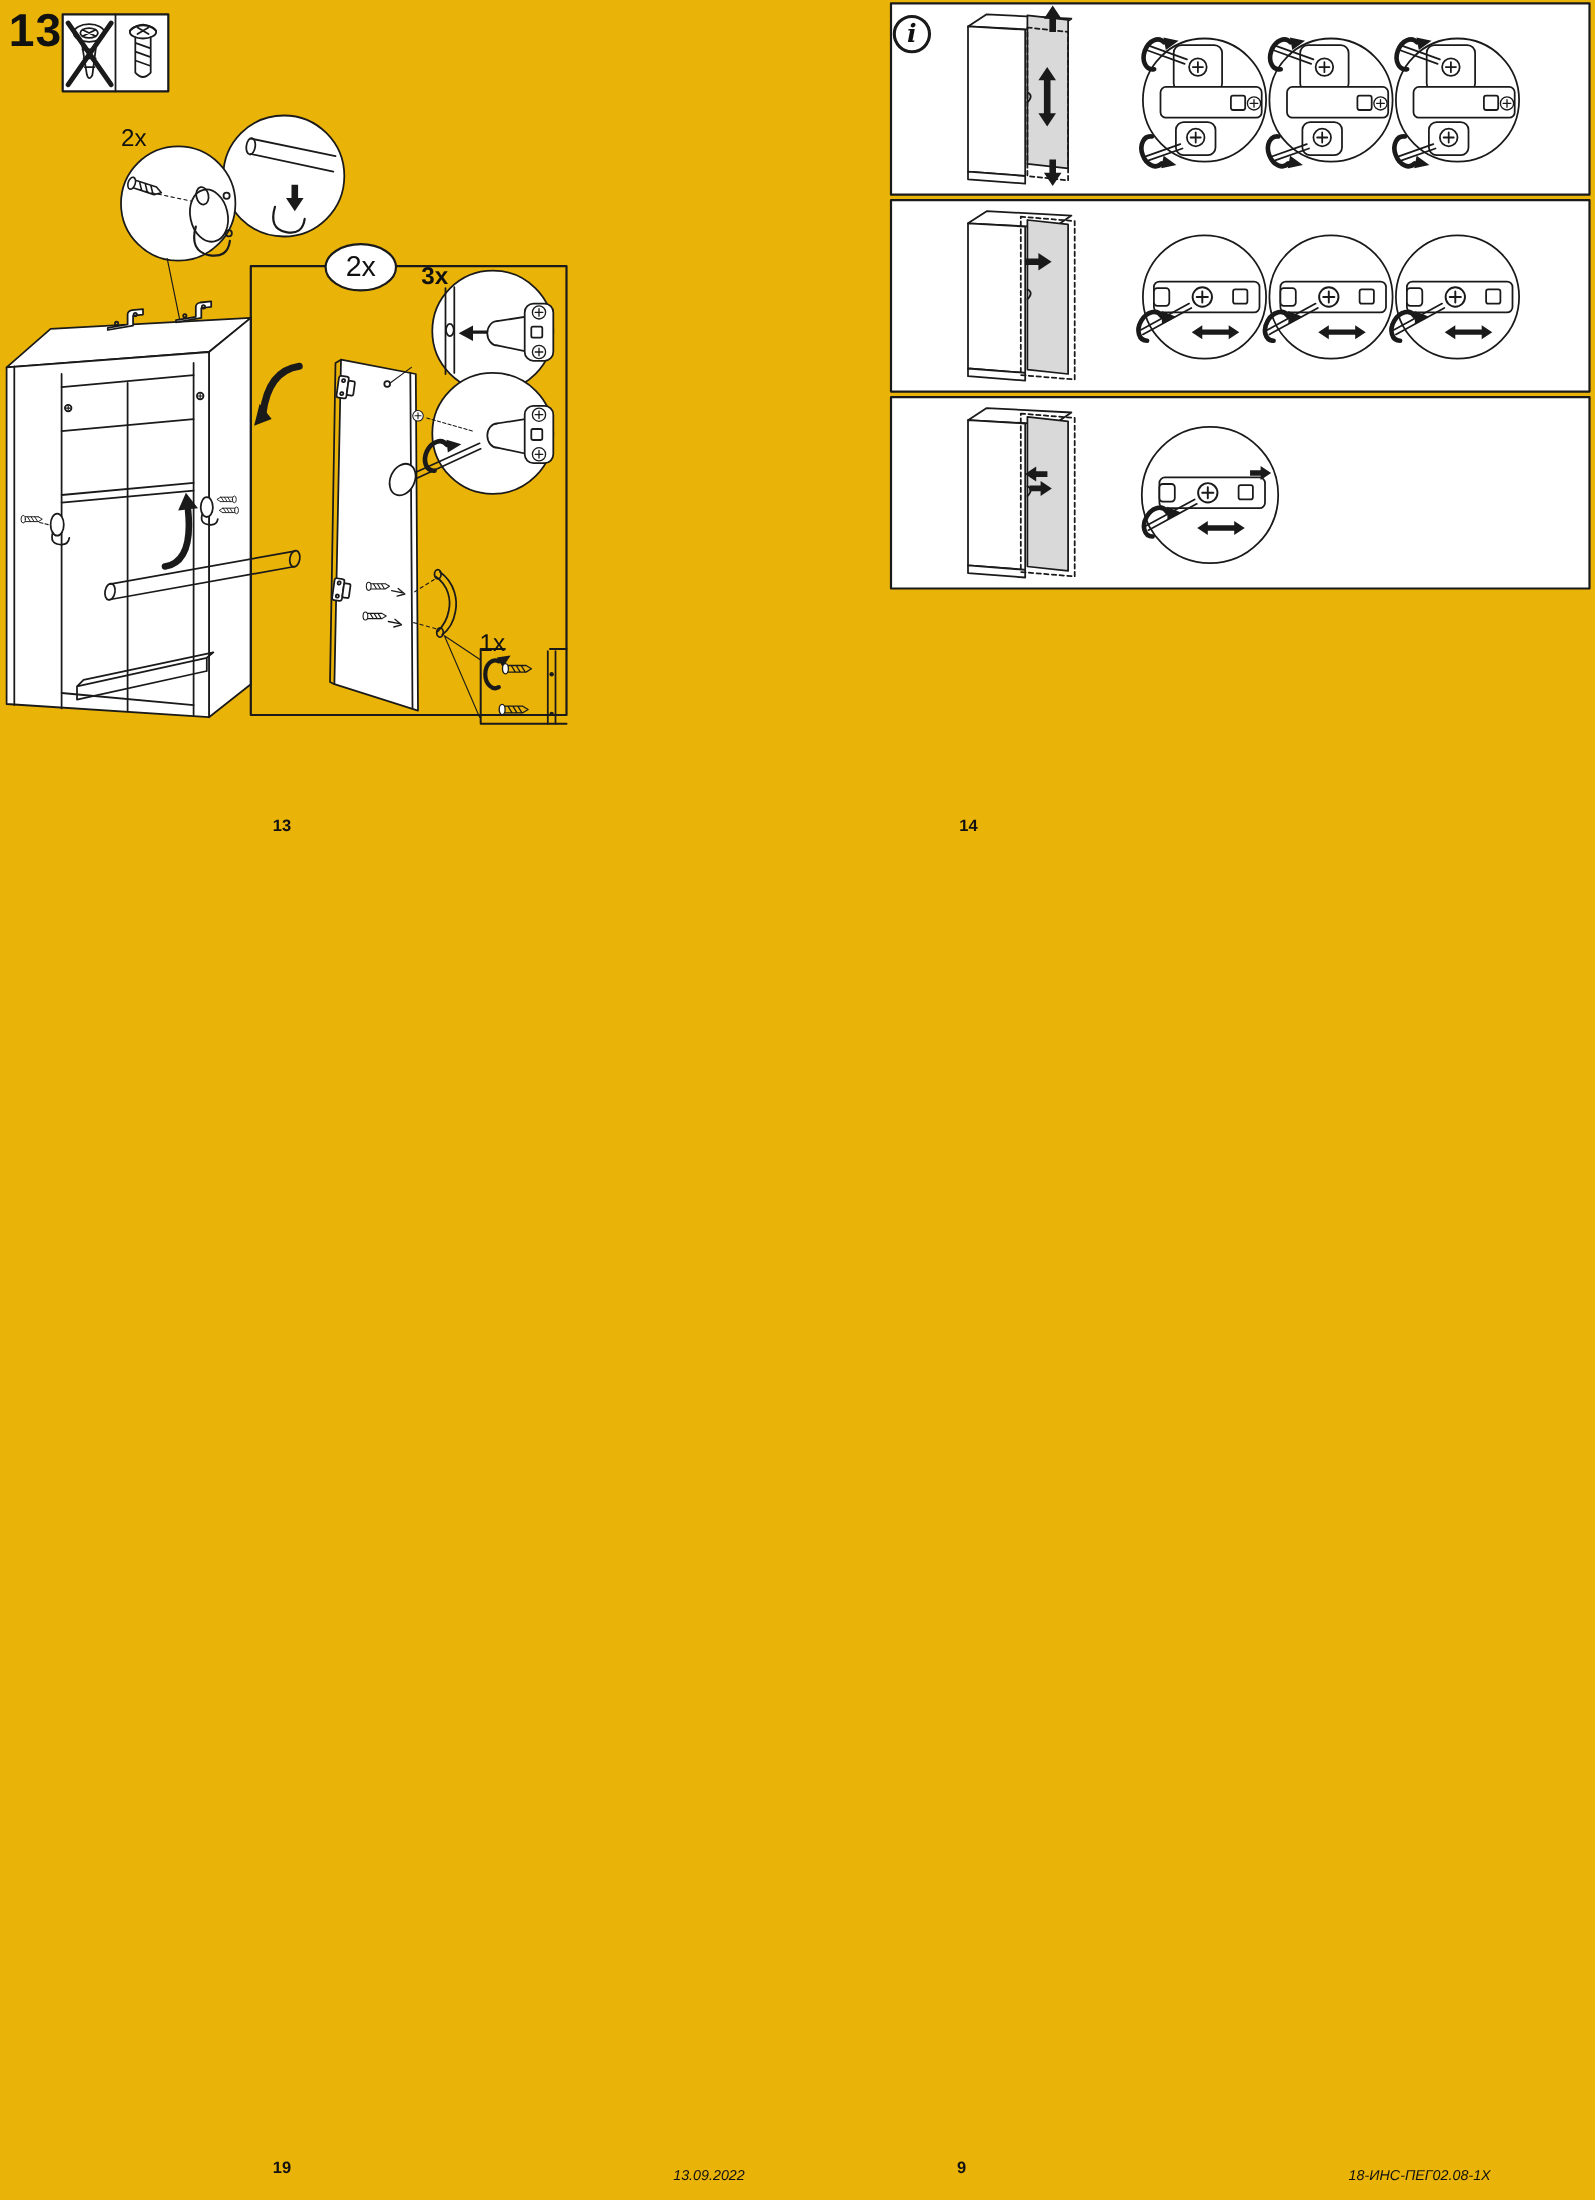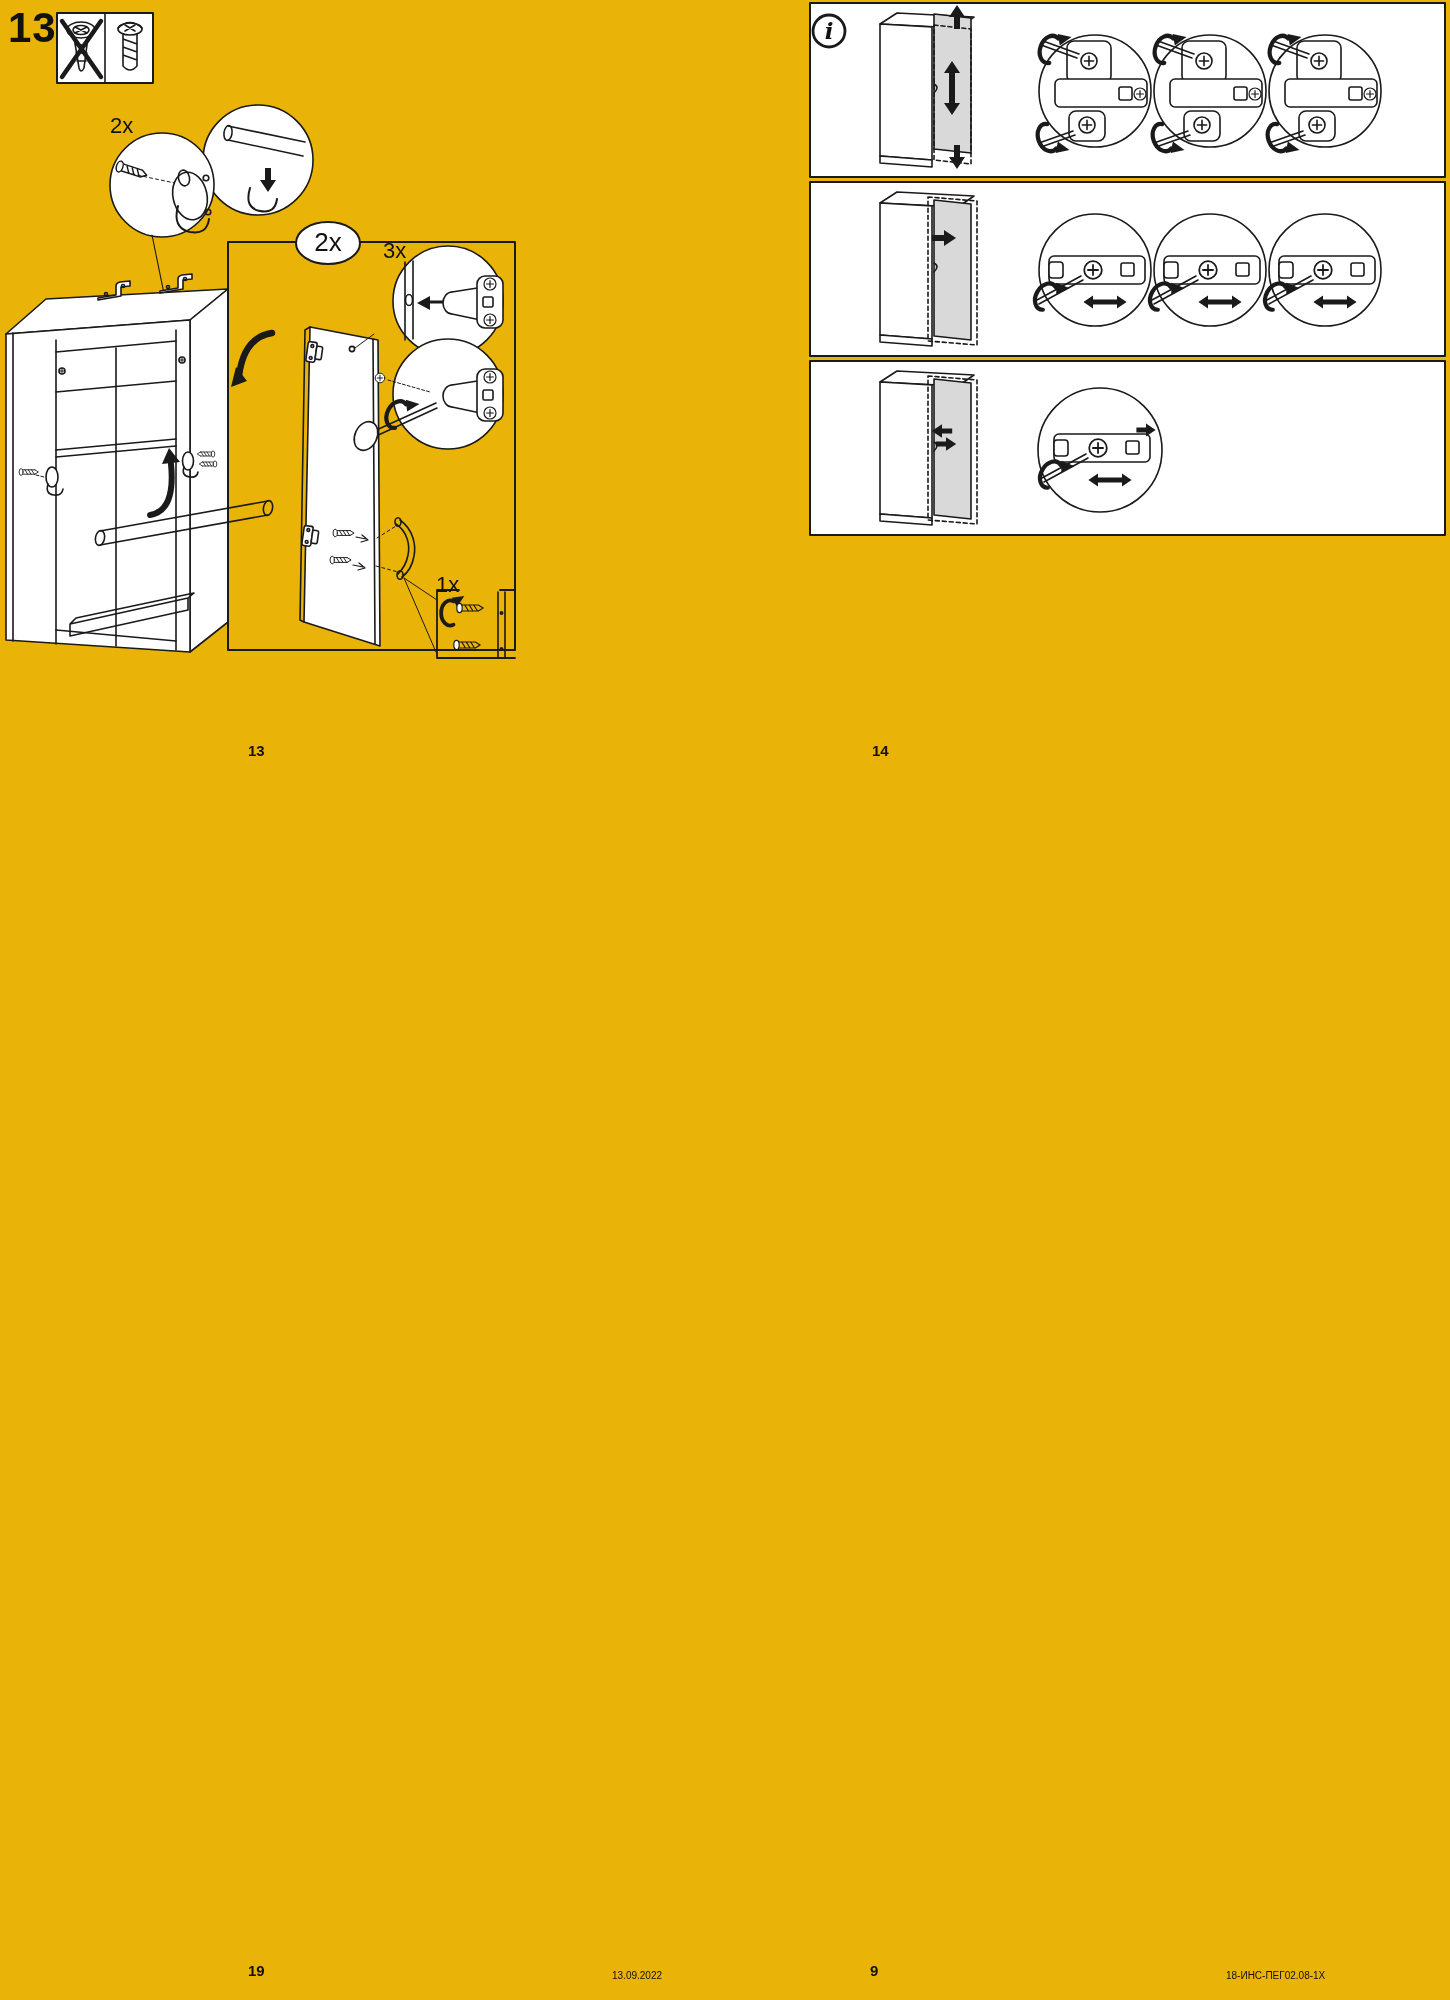--- a/index.html
+++ b/index.html
@@ -4,21 +4,21 @@
 <style>
   html,body{margin:0;padding:0;background:#fff;}
   .sheet{position:relative;width:1450px;height:2000px;background:#eab308;overflow:hidden;
          font-family:"Liberation Sans", sans-serif;color:#111;}
   .sheet svg{position:absolute;left:0;top:0;}
   .lbl{position:absolute;white-space:nowrap;color:#111;}
   .step-num{font-size:42px;font-weight:bold;letter-spacing:1px;}
   .qty{font-size:22px;}
   .qty-oval{width:56px;text-align:center;font-size:26px;}
   .pagenum{font-size:15px;font-weight:bold;}
-  .foot{font-size:10px;}
+  .foot{font-size:13px;font-style:italic;}
   .info-i{width:18px;text-align:center;font-family:"DejaVu Serif", serif;
           font-style:italic;font-weight:bold;font-size:23px;line-height:1;}
 </style>
 </head>
 <body>
 
 <div class="sheet">
 
 <svg width="1450" height="2000" viewBox="0 0 1450 2000" fill="none" stroke="#1a1a1a" stroke-width="1.6" stroke-linecap="round" stroke-linejoin="round">
   <defs>
@@ -270,21 +270,21 @@
     <use href="#arrUp" transform="translate(946,444) rotate(90) scale(0.85)"></use>
     <circle cx="1100" cy="450" r="62" fill="#fff"></circle>
         <use href="#hingeAdj2" transform="translate(1100,448)"></use>
     <use href="#arrUp" transform="translate(1146,430) rotate(90) scale(0.8)"></use>
   </g>
 </svg>
 
   <div class="lbl step-num" style="left:8px;top:4px;">13</div>
   <div class="lbl qty" style="left:110px;top:113px;">2x</div>
   <div class="lbl qty-oval" style="left:300px;top:227px;">2x</div>
-  <div class="lbl qty" style="left:383px;top:238px;">3x</div>
+  <div class="lbl qty" style="left:383px;top:238px;font-weight:bold;">3x</div>
   <div class="lbl qty" style="left:436px;top:572px;">1x</div>
   <div class="lbl info-i" style="left:820px;top:19px;">i</div>
 
   <div class="lbl pagenum" style="left:248px;top:742px;">13</div>
   <div class="lbl pagenum" style="left:872px;top:742px;">14</div>
 
   <div class="lbl pagenum" style="left:248px;top:1962px;">19</div>
   <div class="lbl foot" style="left:612px;top:1970px;">13.09.2022</div>
   <div class="lbl pagenum" style="left:870px;top:1962px;">9</div>
   <div class="lbl foot" style="left:1226px;top:1970px;">18-ИНС-ПЕГ02.08-1Х</div>

